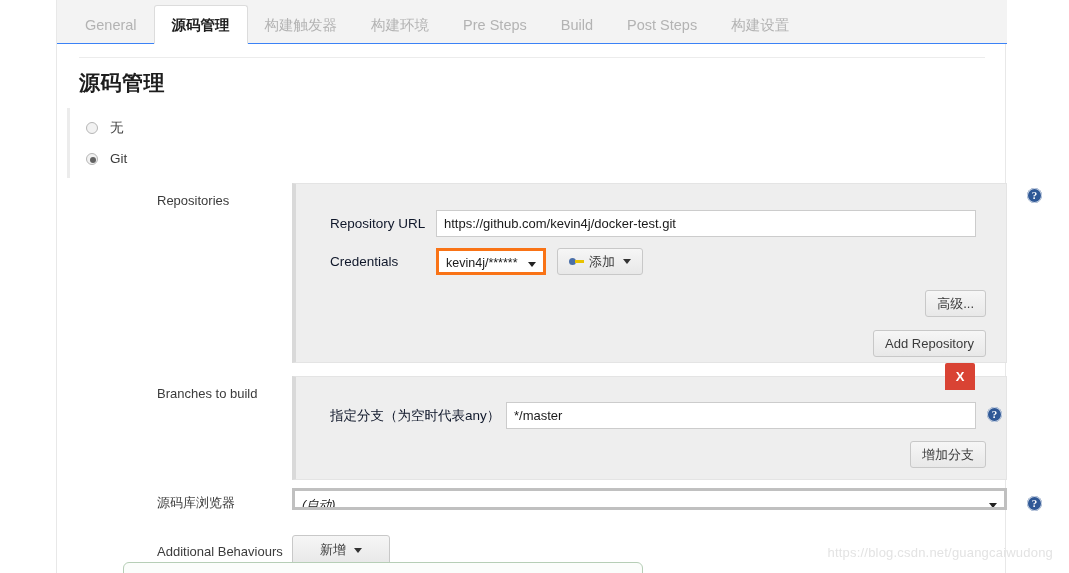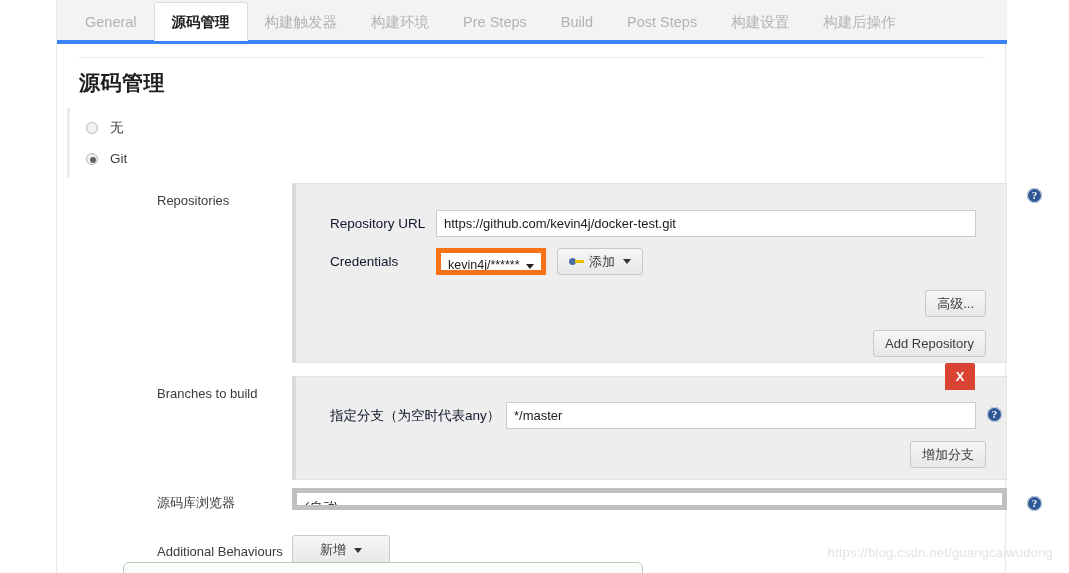--- a/index.html
+++ b/index.html
@@ -29,21 +29,21 @@
     border-right: 1px solid #e8e8e8;
   }
 
   
   .tab-bar {
     position: absolute;
     left: 0; top: 0;
     width: 950px;
     height: 44px;
     background: #f3f3f3;
-    border-bottom: 4px solid #3b82f6;
+    border-bottom: 1px solid #3b82f6;
     display: flex;
     align-items: flex-end;
     padding-left: 11px;
   }
   .tab {
     height: 38px;
     line-height: 38px;
     padding: 0 17px;
     font-size: 14.5px;
     color: #b3b3b3;
@@ -159,21 +159,21 @@
     border: 1px solid #cccccc;
     font-size: 13px;
     color: #1a1a1a;
     padding: 0 7px;
     line-height: 25px;
     font-family: "Liberation Sans", sans-serif;
   }
   .select-box {
     height: 27px;
     background: #ffffff;
-    border: 5px solid #f97316;
+    border: 3px solid #f97316;
     font-size: 12.5px;
     color: #1a1a1a;
     padding: 0 22px 0 7px;
     line-height: 25px;
     position: relative;
     cursor: pointer;
     white-space: nowrap;
     overflow: hidden;
   }
   .select-box .caret {
@@ -303,21 +303,20 @@
 
     <div class="tab-bar">
       <div class="tab">General</div>
       <div class="tab active">源码管理</div>
       <div class="tab">构建触发器</div>
       <div class="tab">构建环境</div>
       <div class="tab">Pre Steps</div>
       <div class="tab">Build</div>
       <div class="tab">Post Steps</div>
       <div class="tab">构建设置</div>
-      <div class="tab">构建后操作</div>
     </div>
 
     <div class="page-heading">
       <h1>源码管理</h1>
     </div>
 
     <div class="radio-group">
       <div class="radio-row">
         <span class="radio-dot"></span>
         <span class="radio-label">无</span>

